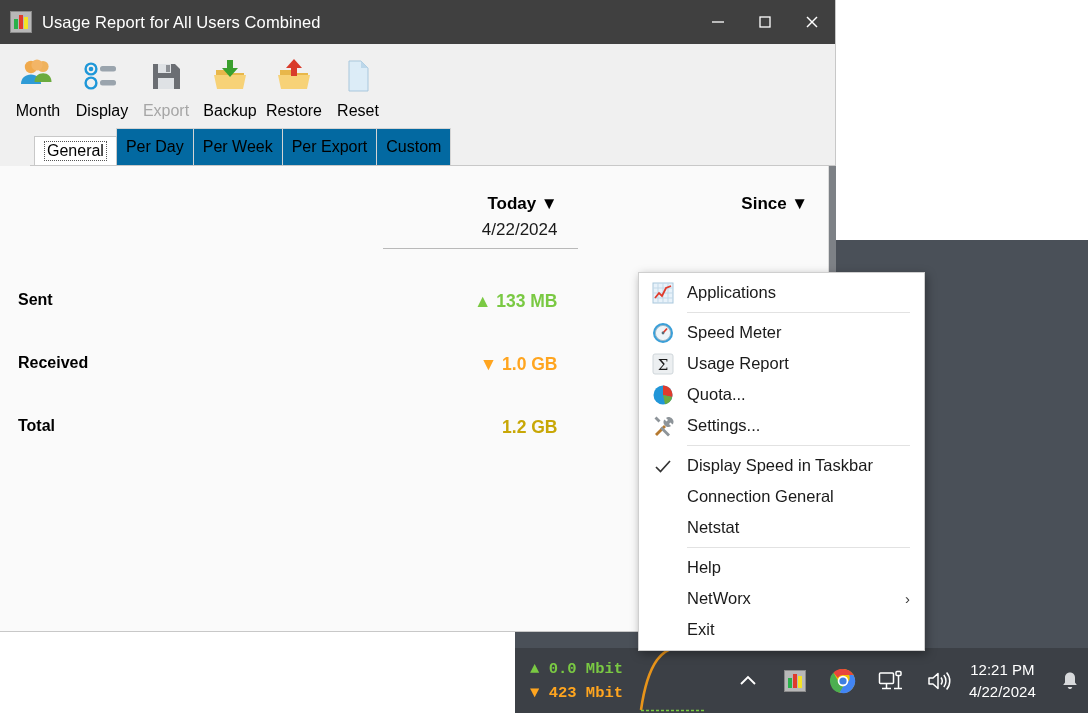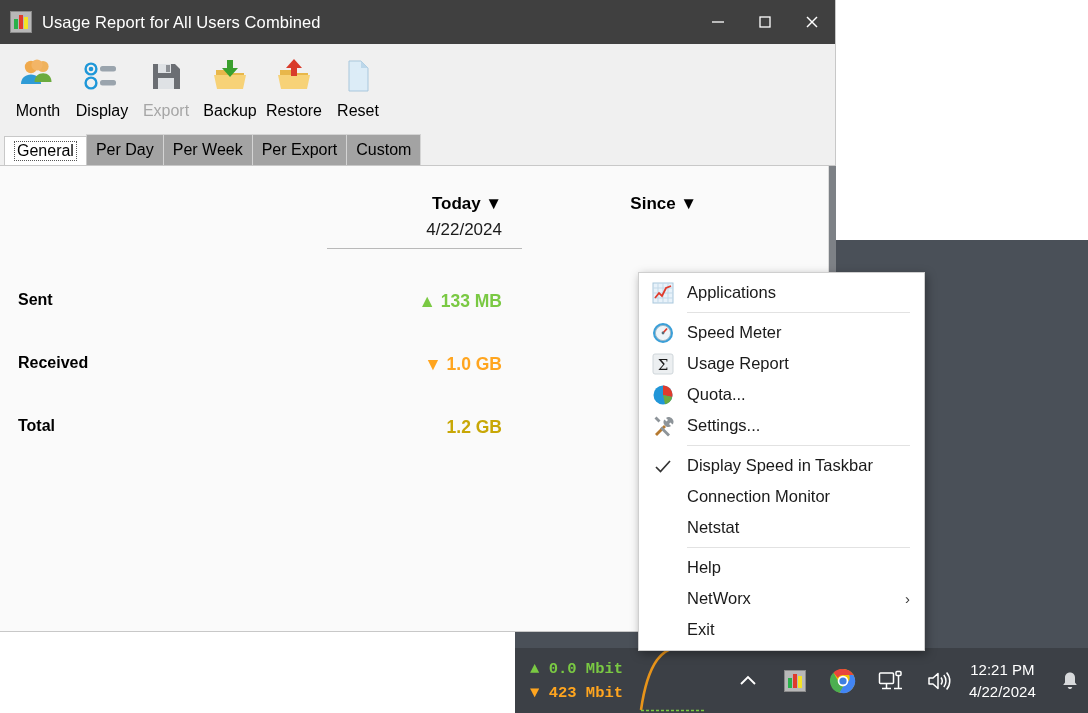--- a/index.html
+++ b/index.html
@@ -50,39 +50,39 @@
     width: 64px; display: flex; flex-direction: column; align-items: center;
     gap: 4px; padding-top: 2px;
   }
   .tool .ico { height: 44px; display: flex; align-items: center; justify-content: center; }
   .tool .lbl { font-size: 16px; color: #000; }
   .tool.disabled .lbl { color: #a6a6a6; }
 
   
   .tabstrip {
     height: 29px; background: #f0f0f0; display: flex; align-items: flex-end;
-    padding-left: 4px; flex: none; border-bottom: 1px solid #c8c8c8;
+    padding-left: 4px; flex: none; border-bottom: 1px solid #c8c8c8; margin-left: 30px;
   }
   .tab {
-    height: 31px; padding: 0 9px; font-size: 16px; color: #000;
-    background: #a3a3a3; border: 1px solid #d4d4d4; border-bottom: none;
+    height: 37px; padding: 0 9px; font-size: 16px; color: #000;
+    background: #0369a1; border: 1px solid #d4d4d4; border-bottom: none;
     display: flex; align-items: center; margin-right: -1px;
   }
   .tab.active {
     background: #ffffff; border-color: #c8c8c8;
     height: 29px; position: relative; z-index: 2;
   }
   .tab.active .tab-inner {
     border: 1px dotted #555; padding: 1px 2px; line-height: 1;
   }
 
   
   .winbody { flex: 1; background: #fafafa; position: relative; display: flex; min-height: 0; }
   .report { flex: 1; position: relative; padding-left: 0; }
-  .rowline { display: flex; }
+  .rowline { display: flex; justify-content: space-between; }
   .col-label { width: 327px; flex: none; padding-left: 18px; }
   .col-val { width: 195px; flex: none; text-align: right; padding-right: 20px; }
 
   .hdr-row { padding-top: 28px; }
   .hdr-cell { font-size: 17px; font-weight: bold; color: #000; }
   .date-row { padding-top: 6px; }
   .date-cell { font-size: 17px; color: #1a1a1a; }
   .sep-row { padding-top: 8px; }
   .sep { height: 1px; background: #b9b9b9; width: 195px; }
 
@@ -480,21 +480,21 @@
       <span class="mi-ico check">
         <svg width="18" height="16" viewBox="0 0 18 16">
             <polyline points="2,9 6.5,13.5 16,3" fill="none" stroke="#333" stroke-width="1.7"></polyline>
           </svg>
       </span>
       <span class="mi-text">Display Speed in Taskbar</span>
     </div>
 
     <div class="mi">
       <span class="mi-ico"></span>
-      <span class="mi-text">Connection Monitor</span>
+      <span class="mi-text">Connection General</span>
     </div>
 
     <div class="mi">
       <span class="mi-ico"></span>
       <span class="mi-text">Netstat</span>
     </div>
     <div class="mdiv"></div>
 
     <div class="mi">
       <span class="mi-ico"></span>

